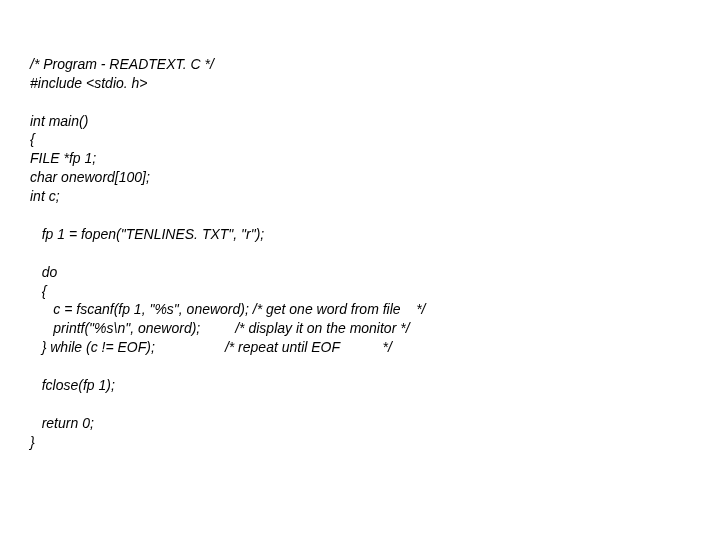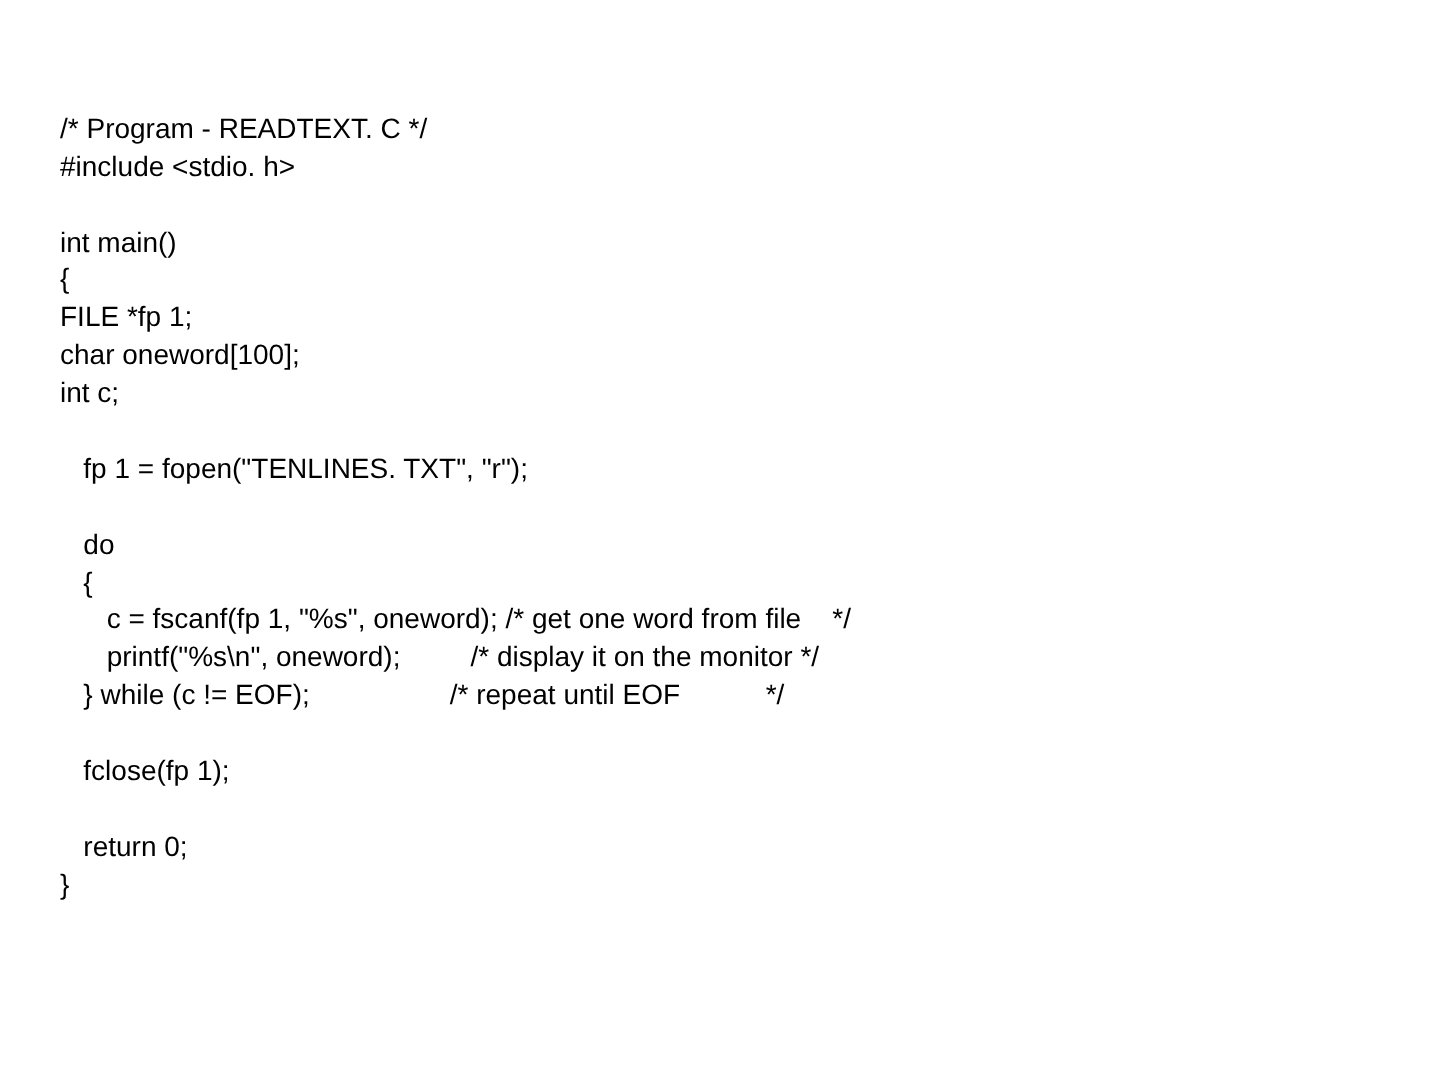--- a/index.html
+++ b/index.html
@@ -9,20 +9,21 @@
     width: 720px;
     height: 540px;
     font-family: Arial, Helvetica, sans-serif;
     font-size: 14px;
     line-height: 1.35;
     color: #000000;
   }
   .code-block {
     white-space: pre;
     padding: 36px 12px 0 30px;
+    font-style: italic;
   }
 </style>
 </head>
 <body>
 
 <div class="code-block">
 <span>/* Program - READTEXT. C */</span>
 <span>#include &lt;stdio. h&gt;</span>
 <span></span>
 <span>int main()</span>

